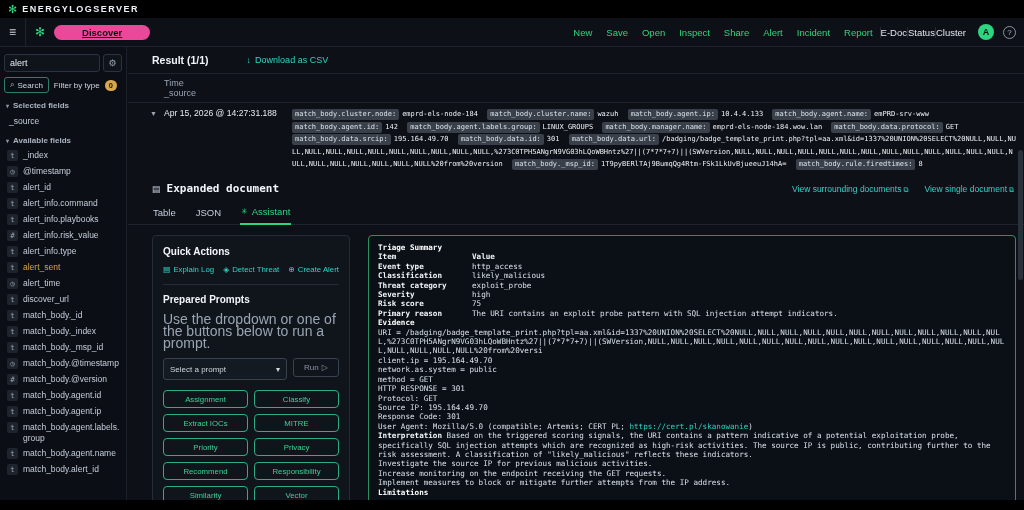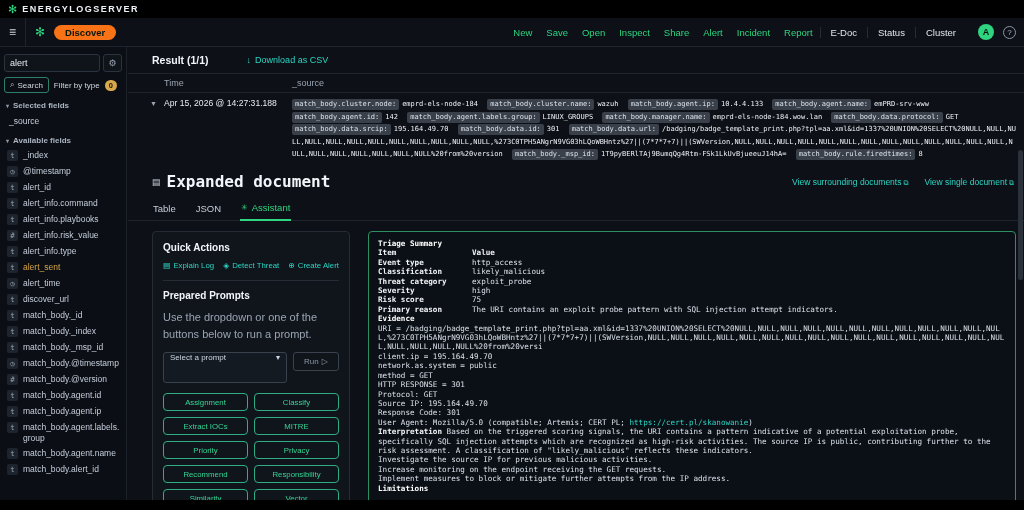--- a/index.html
+++ b/index.html
@@ -9,25 +9,25 @@
 
   
   .topbar { position:absolute; top:0; left:0; right:0; height:18px; background:#000; display:flex; align-items:center; padding-left:8px; z-index:5; }
   .brand-ic { color:#2ed47f; font-size:11px; margin-right:5px; }
   .brand { font-size:9px; font-weight:bold; letter-spacing:1.5px; color:#eef2f7; }
 
   
   .navbar { position:absolute; top:18px; left:0; right:0; height:29px; background:#0d1117; border-bottom:1px solid #1d242e; display:flex; align-items:center; z-index:4; }
   .nav-menu { width:26px; text-align:center; color:#cfd6df; font-size:12px; cursor:pointer; border-right:1px solid #1d242e; line-height:28px; }
   .nav-logo { color:#2ed47f; font-size:12px; margin:0 9px; }
-  .pill { background:#f97316; color:#07160d; font-size:9.5px; font-weight:bold; border-radius:9px; padding:2px 11px; cursor:pointer; }
+  .pill { background:#ec4899; color:#07160d; font-size:9.5px; font-weight:bold; border-radius:9px; padding:2px 28px; cursor:pointer;text-decoration:underline; }
   .nav-right { margin-left:auto; display:flex; align-items:center; padding-right:8px; }
   .navgroup { display:flex; align-items:center; }
   .navlink { color:#2ed47f; font-size:9.5px; margin:0 7px; cursor:pointer; white-space:nowrap; }
-  .navlink.plain { color:#dfe5ee; margin:0; padding:0 10px; border-left:1px solid #242b35; }
+  .navlink.plain { color:#dfe5ee; margin:0; padding:0 0; border-left:1px solid #242b35; }
   .avatar { width:16px; height:16px; border-radius:50%; background:#2ed47f; color:#07160d; font-size:9px; font-weight:bold; display:flex; align-items:center; justify-content:center; margin:0 9px 0 12px; cursor:pointer; }
   .help { width:13px; height:13px; border:1px solid #8b95a3; border-radius:50%; color:#aab3c0; font-size:8px; display:flex; align-items:center; justify-content:center; cursor:pointer; }
 
   
   .sidebar { position:absolute; top:47px; left:0; bottom:10px; width:127px; background:#0b0f15; border-right:1px solid #1b2129; overflow:hidden; }
   .sb-search { display:flex; gap:3px; margin:7px 4px 5px; }
   .search { flex:1; min-width:0; height:18px; background:#0f141b; border:1px solid #2b333f; border-radius:3px; color:#e6ebf2; font-size:9px; padding:0 5px; font-family:"Liberation Sans",sans-serif; }
   .sb-gear { width:19px; height:18px; border:1px solid #2b333f; border-radius:3px; background:#0f141b; color:#9aa4b2; font-size:9px; display:flex; align-items:center; justify-content:center; cursor:pointer; }
   .sb-row2 { display:flex; align-items:center; gap:5px; margin:0 4px 8px; }
   .sb-searchbtn { border:1px solid #2f7f68; color:#cfd6df; border-radius:3px; font-size:8px; padding:2px 5px; display:flex; gap:3px; align-items:center; background:transparent; cursor:pointer; font-family:inherit; }
@@ -41,50 +41,50 @@
   .flabel { font-size:8.5px; color:#c6cedb; word-break:break-all; line-height:10.5px; }
   .flabel.hl { color:#d9a545; }
 
   
   .main { position:absolute; top:47px; left:128px; right:0; bottom:10px; overflow:hidden; }
   .res-header { display:flex; align-items:center; padding:7px 0 0 24px; }
   .res-title { font-size:10.5px; font-weight:bold; color:#f2f5f9; }
   .link { color:#2cd5c4; font-size:9px; cursor:pointer; }
   .dl-link { margin-left:38px; display:flex; gap:4px; align-items:center; }
   .hr { border-bottom:1px solid #1d242e; margin-top:7px; }
-  .thead { display:flex; padding:4px 0 4px 36px; border-bottom:1px solid #1d242e; color:#9aa4b2; font-size:9px; }
+  .thead { display:flex; padding:4px 0 4px 36px; border-bottom:1px solid #1d242e; color:#9aa4b2; font-size:9px;flex-direction:column; }
   .th-time { width:128px; }
   .row { display:flex; padding:5px 8px 2px 22px; }
   .caret { width:14px; color:#9aa4b2; font-size:7px; padding-top:2px; cursor:pointer; flex:none; }
   .td-time { width:128px; font-size:8.6px; color:#e6ebf2; flex:none; }
   .src-cell { flex:1; font-family:"DejaVu Sans Mono",monospace; font-size:7px; line-height:12.5px; color:#eef2f7; word-break:break-all; max-height:64px; overflow:hidden; }
   .src-key { background:#3a404a; border-radius:2px; padding:1px 3px; margin-right:3px; color:#dde3ec; white-space:nowrap; display:inline-block; line-height:9px; }
   .src-val { margin-right:5px; }
 
   .exp-header { display:flex; align-items:center; margin-top:8px; padding:0 10px 0 24px; }
   .exp-icon { color:#c6cedb; margin-right:6px; font-size:9px; }
-  .exp-title { font-size:16px; font-weight:bold; color:#f2f5f9; font-family:"DejaVu Sans Mono",monospace; }
+  .exp-title { font-size:11px; font-weight:bold; color:#f2f5f9; font-family:"DejaVu Sans Mono",monospace; }
   .exp-links { margin-left:auto; display:flex; gap:16px; }
   .ext-link { font-size:8.5px; }
   .ext-ic { font-size:7px; margin-left:2px; }
 
   .tabs { display:flex; gap:18px; padding:6px 0 0 24px; border-bottom:1px solid #1d242e; margin-top:2px; }
   .tab { font-size:9.5px; color:#c6cedb; padding:3px 1px 6px; cursor:pointer; display:flex; gap:4px; align-items:center; }
   .tab.active { color:#2ed47f; border-bottom:2px solid #2ed47f; margin-bottom:-1px; }
   .tab-ic { font-size:8px; }
 
   .panels { display:flex; gap:18px; margin:10px 8px 0 24px; align-items:flex-start; }
   .qa-panel { width:198px; background:#10151c; border:1px solid #262c36; border-radius:4px; padding:10px; flex:none; }
   .qa-title { font-size:10px; font-weight:bold; color:#f2f5f9; margin-bottom:8px; }
   .qa-links { display:flex; gap:9px; }
   .qa-link { font-size:7.8px; color:#2cd5c4; display:flex; gap:3px; align-items:center; cursor:pointer; white-space:nowrap; }
   .qa-divider { border-top:1px solid #262c36; margin:10px 0 9px; }
-  .pp-desc { font-size:11px; color:#9aa4b2; line-height:17px; margin:2px 0 9px; }
+  .pp-desc { font-size:14px; color:#9aa4b2; line-height:12px; margin:2px 0 9px; }
   .pp-controls { display:flex; gap:6px; }
-  .select { flex:1; height:31px; border:1px solid #39414d; background:#141a22; border-radius:3px; display:flex; justify-content:space-between; padding:0 6px; font-size:8px; color:#cfd6df; cursor:pointer; }
+  .select { flex:1; height:22px; border:1px solid #39414d; background:#141a22; border-radius:3px; display:flex; align-items:center; justify-content:space-between; padding:0 6px; font-size:8px; color:#cfd6df; cursor:pointer; }
   .run-btn { width:46px; height:19px; border:1px solid #3a424e; border-radius:3px; color:#8b95a3; font-size:8px; display:flex; align-items:center; justify-content:center; gap:3px; background:transparent; cursor:pointer; font-family:inherit; }
   .pgrid { display:grid; grid-template-columns:1fr 1fr; gap:6px; margin-top:10px; }
   .pbtn { border:1px solid #2fae83; color:#35d693; border-radius:4px; font-size:7.8px; text-align:center; padding:3.5px 0; background:transparent; cursor:pointer; font-family:inherit; }
 
   .ai-panel { flex:1; border:1px solid #2e8f63; background:#0b1016; border-radius:4px; padding:7px 9px; height:276px; overflow:hidden; font-family:"DejaVu Sans Mono",monospace; font-size:7.6px; line-height:9.4px; color:#d9e0ea; }
   .out-h { font-weight:bold; color:#fff; }
   .out-k { display:inline-block; min-width:94px; font-weight:bold; color:#f2f5f9; }
   .out-k2 { font-weight:bold; color:#f2f5f9; }
   .out-p b { color:#f2f5f9; }
   .out-break { word-break:break-all; }

